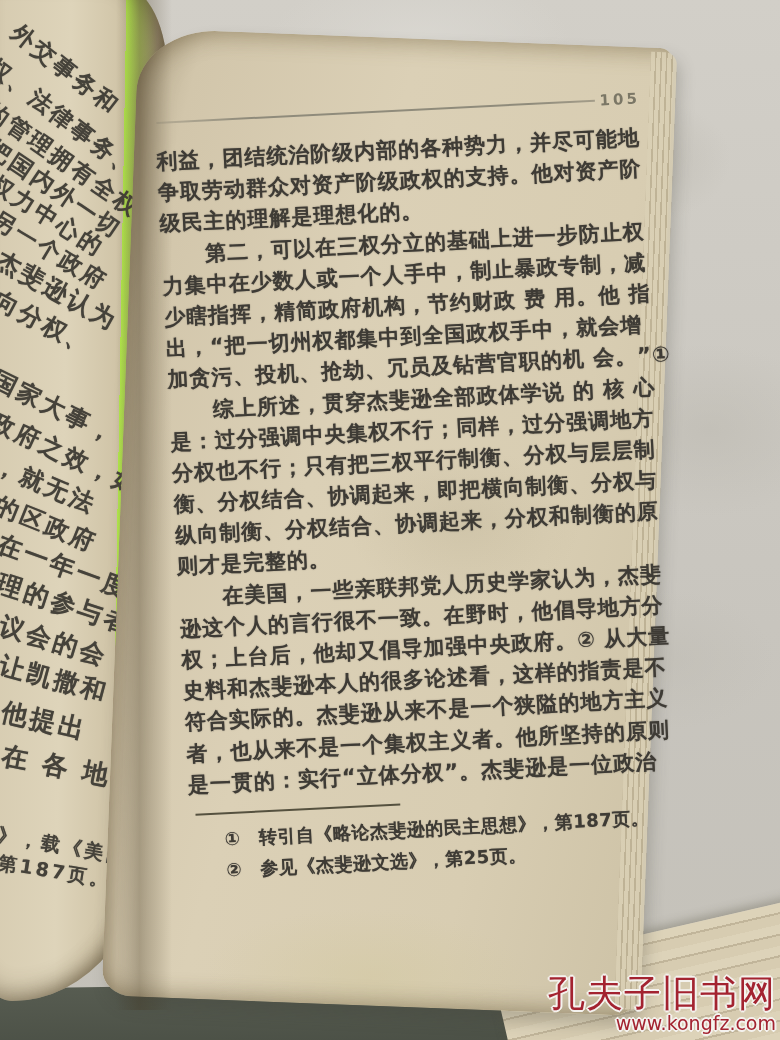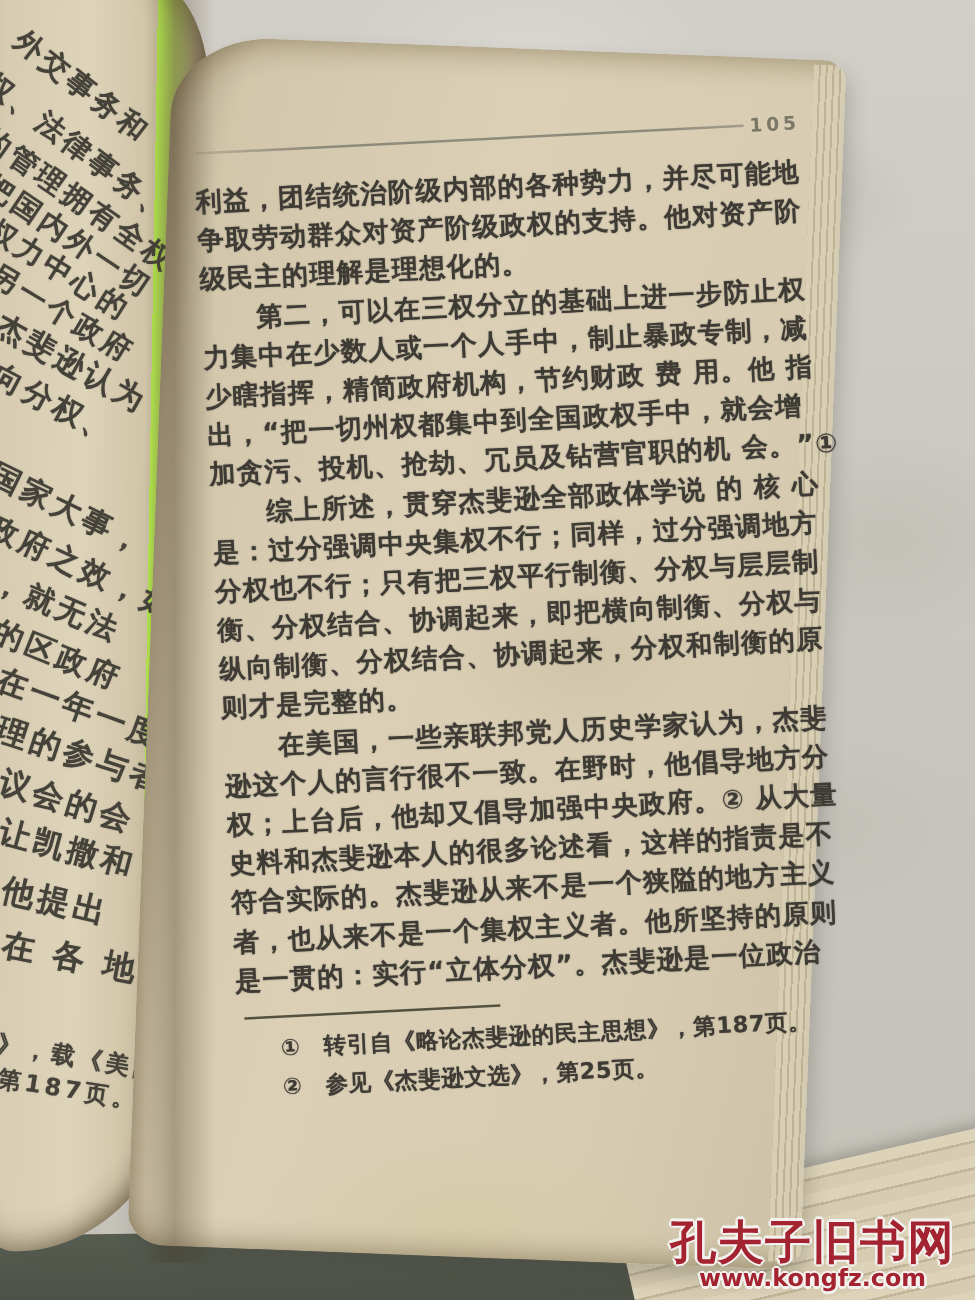--- a/index.html
+++ b/index.html
@@ -86,22 +86,22 @@
     text-shadow:0 0 1.2px rgba(62,59,53,.65);
   }
   .fn-divider{width:205px;height:2px;background:#55513f;margin:13px 0 9px 6px;}
   .footnote-line{
     white-space:nowrap;height:31px;line-height:31px;padding-left:34px;
     font-size:18px;letter-spacing:.5px;font-weight:600;
     text-shadow:0 0 1px rgba(62,59,53,.6);
   }
   
   .watermark{
-    position:absolute;right:16px;bottom:6px;z-index:9;text-align:center;
-    font-weight:bold;line-height:1.05;
+    position:absolute;right:4px;bottom:6px;z-index:9;text-align:right;
+    font-weight:normal;line-height:1.05;
   }
   .watermark .wm-cn{
     font-size:37px;letter-spacing:1px;
   }
   .watermark .wm-url{
     font-size:19px;letter-spacing:0px;
   }
   .wm-cn,.wm-url{
     color:#a32330;
     text-shadow:

